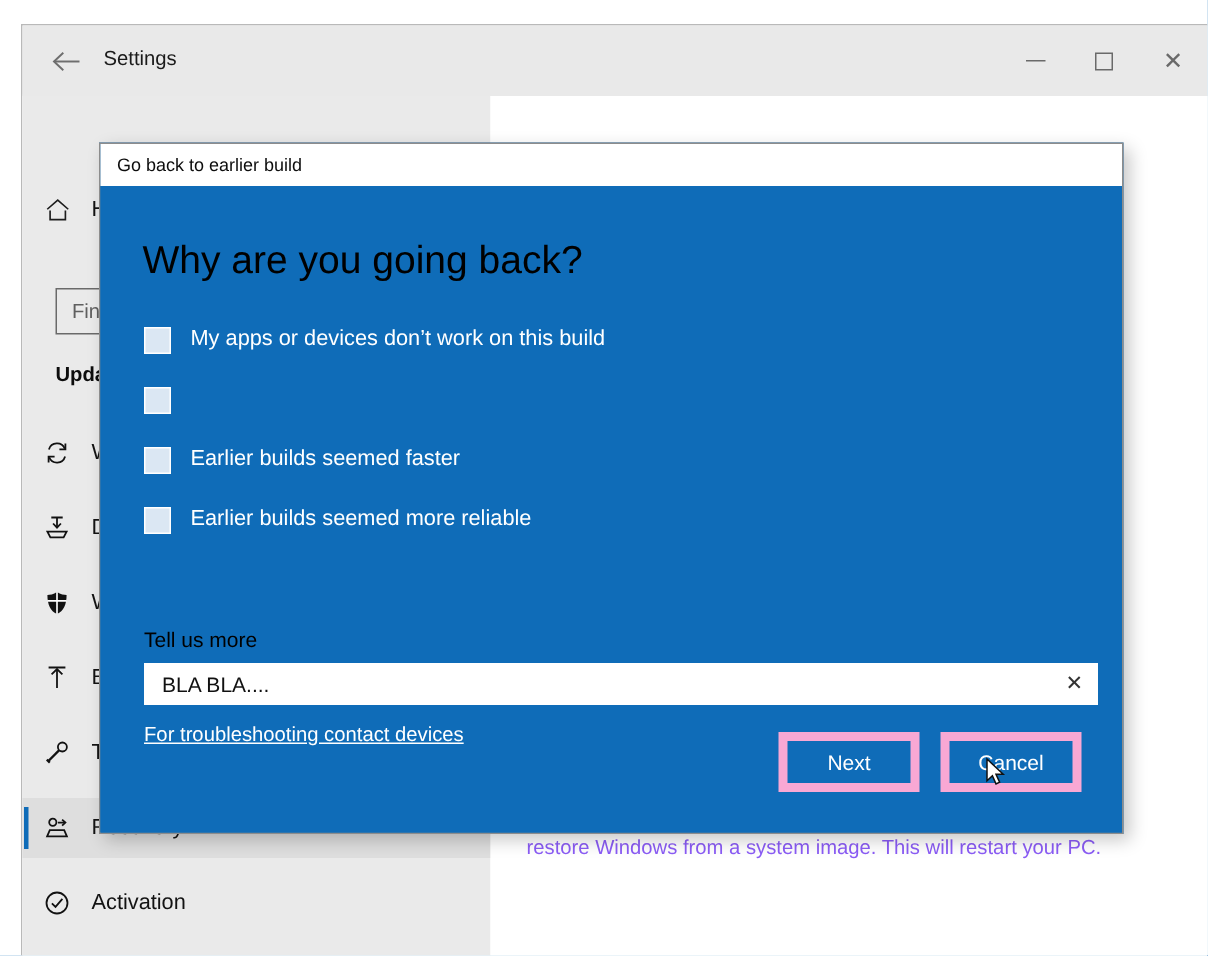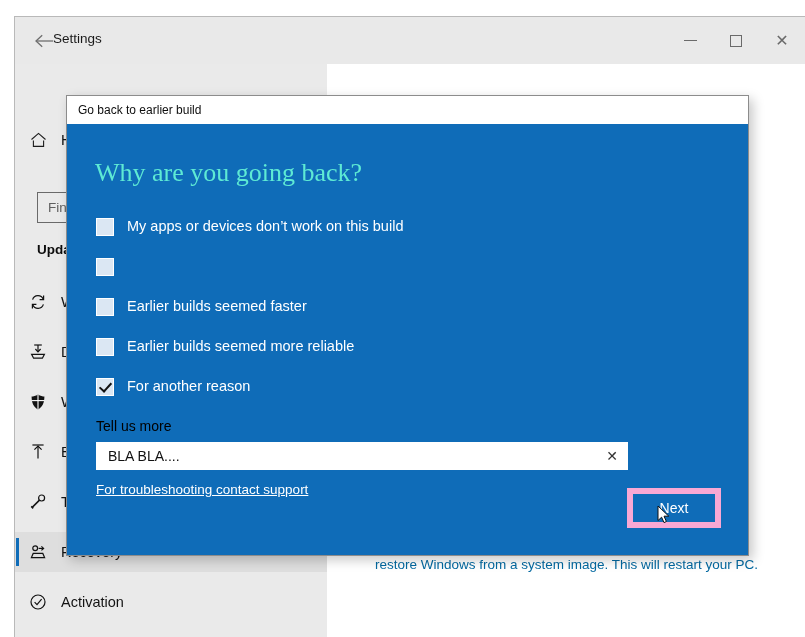--- a/index.html
+++ b/index.html
@@ -39,21 +39,21 @@
     position: absolute;
     left: 16px; top: 12px;
     width: 26px; height: 24px;
     display: flex; align-items: center; justify-content: center;
     color: #6e6e6e;
     font-size: 19px;
     line-height: 1;
   }
   .title-text {
     position: absolute;
-    left: 38px; top: 14px;
+    left: 54px; top: 14px;
     font-size: 13.5px;
     color: #1a1a1a;
   }
   .win-controls {
     position: absolute;
     right: 0; top: 0;
     display: flex;
     height: 47px;
   }
   .win-btn {
@@ -178,23 +178,22 @@
     font-size: 13.5px;
     line-height: 1.5;
     color: #1a1a1a;
     width: 420px;
   }
   .body-para2 {
     position: absolute;
     left: 24px; top: 491px;
     font-size: 13.5px;
     line-height: 1.5;
-    color: #0369a1;
+    color: #8b5cf6;
     width: 430px;
-    margin-left: 24px;
   }
 
   
   .dialog {
     position: absolute;
     left: 66px; top: 95px;
     width: 683px;
     height: 461px;
     background: #0f6cb8;
     border: 1px solid #8c8c8c;
@@ -211,23 +210,22 @@
   .dialog-body {
     position: relative;
     height: 431px;
     padding: 0 0 0 28px;
     background: #0f6cb8;
   }
   .dialog-h1 {
     position: absolute;
     left: 28px; top: 34px;
     font-size: 26px;
-    color: #5eead4;
+    color: #000000;
     font-weight: normal;
-    font-family: Liberation Serif, serif;
   }
   .opt-list {
     position: absolute;
     left: 29px; top: 94px;
     width: 620px;
   }
   .opt-row {
     display: flex;
     align-items: flex-start;
     height: 20px;
@@ -258,21 +256,21 @@
 
   .tell-label {
     position: absolute;
     left: 29px; top: 294px;
     font-size: 14px;
     color: #000000;
   }
   .text-field {
     position: absolute;
     left: 29px; top: 318px;
-    width: 532px; height: 28px;
+    width: 636px; height: 28px;
     background: #ffffff;
     display: flex; align-items: center;
     padding: 0 10px 0 12px;
   }
   .text-field .tf-value {
     flex: 1;
     font-size: 14px;
     color: #111111;
   }
   .text-field .tf-clear {
@@ -486,38 +484,35 @@
         <div class="opt-row">
           <span class="cbox"></span>
           <span class="opt-label">Earlier builds seemed faster</span>
         </div>
 
         <div class="opt-row">
           <span class="cbox"></span>
           <span class="opt-label">Earlier builds seemed more reliable</span>
         </div>
 
-        <div class="opt-row">
-          <span class="cbox checked"></span>
-          <span class="opt-label">For another reason</span>
-        </div>
 
       </div>
 
       <div class="tell-label">Tell us more</div>
 
       <div class="text-field">
         <span class="tf-value">BLA BLA....</span>
         <span class="tf-clear">✕</span>
       </div>
 
-      <a class="support-link" href="#">For troubleshooting contact support</a>
+      <a class="support-link" href="#">For troubleshooting contact devices</a>
 
       <div class="dlg-buttons">
         <button class="dlg-btn">Next</button>
+        <button class="dlg-btn">Cancel</button>
       </div>
 
     </div>
   </div>
 
   <div class="cursor">
     <svg width="14" height="20" viewBox="0 0 14 20" aria-hidden="true">
       <path d="M1 1 L1 15.5 L4.6 12.2 L7 17.6 L9.4 16.5 L7 11.2 L11.8 11.2 Z" fill="#ffffff" stroke="#111111" stroke-width="1"></path>
     </svg>
   </div>

